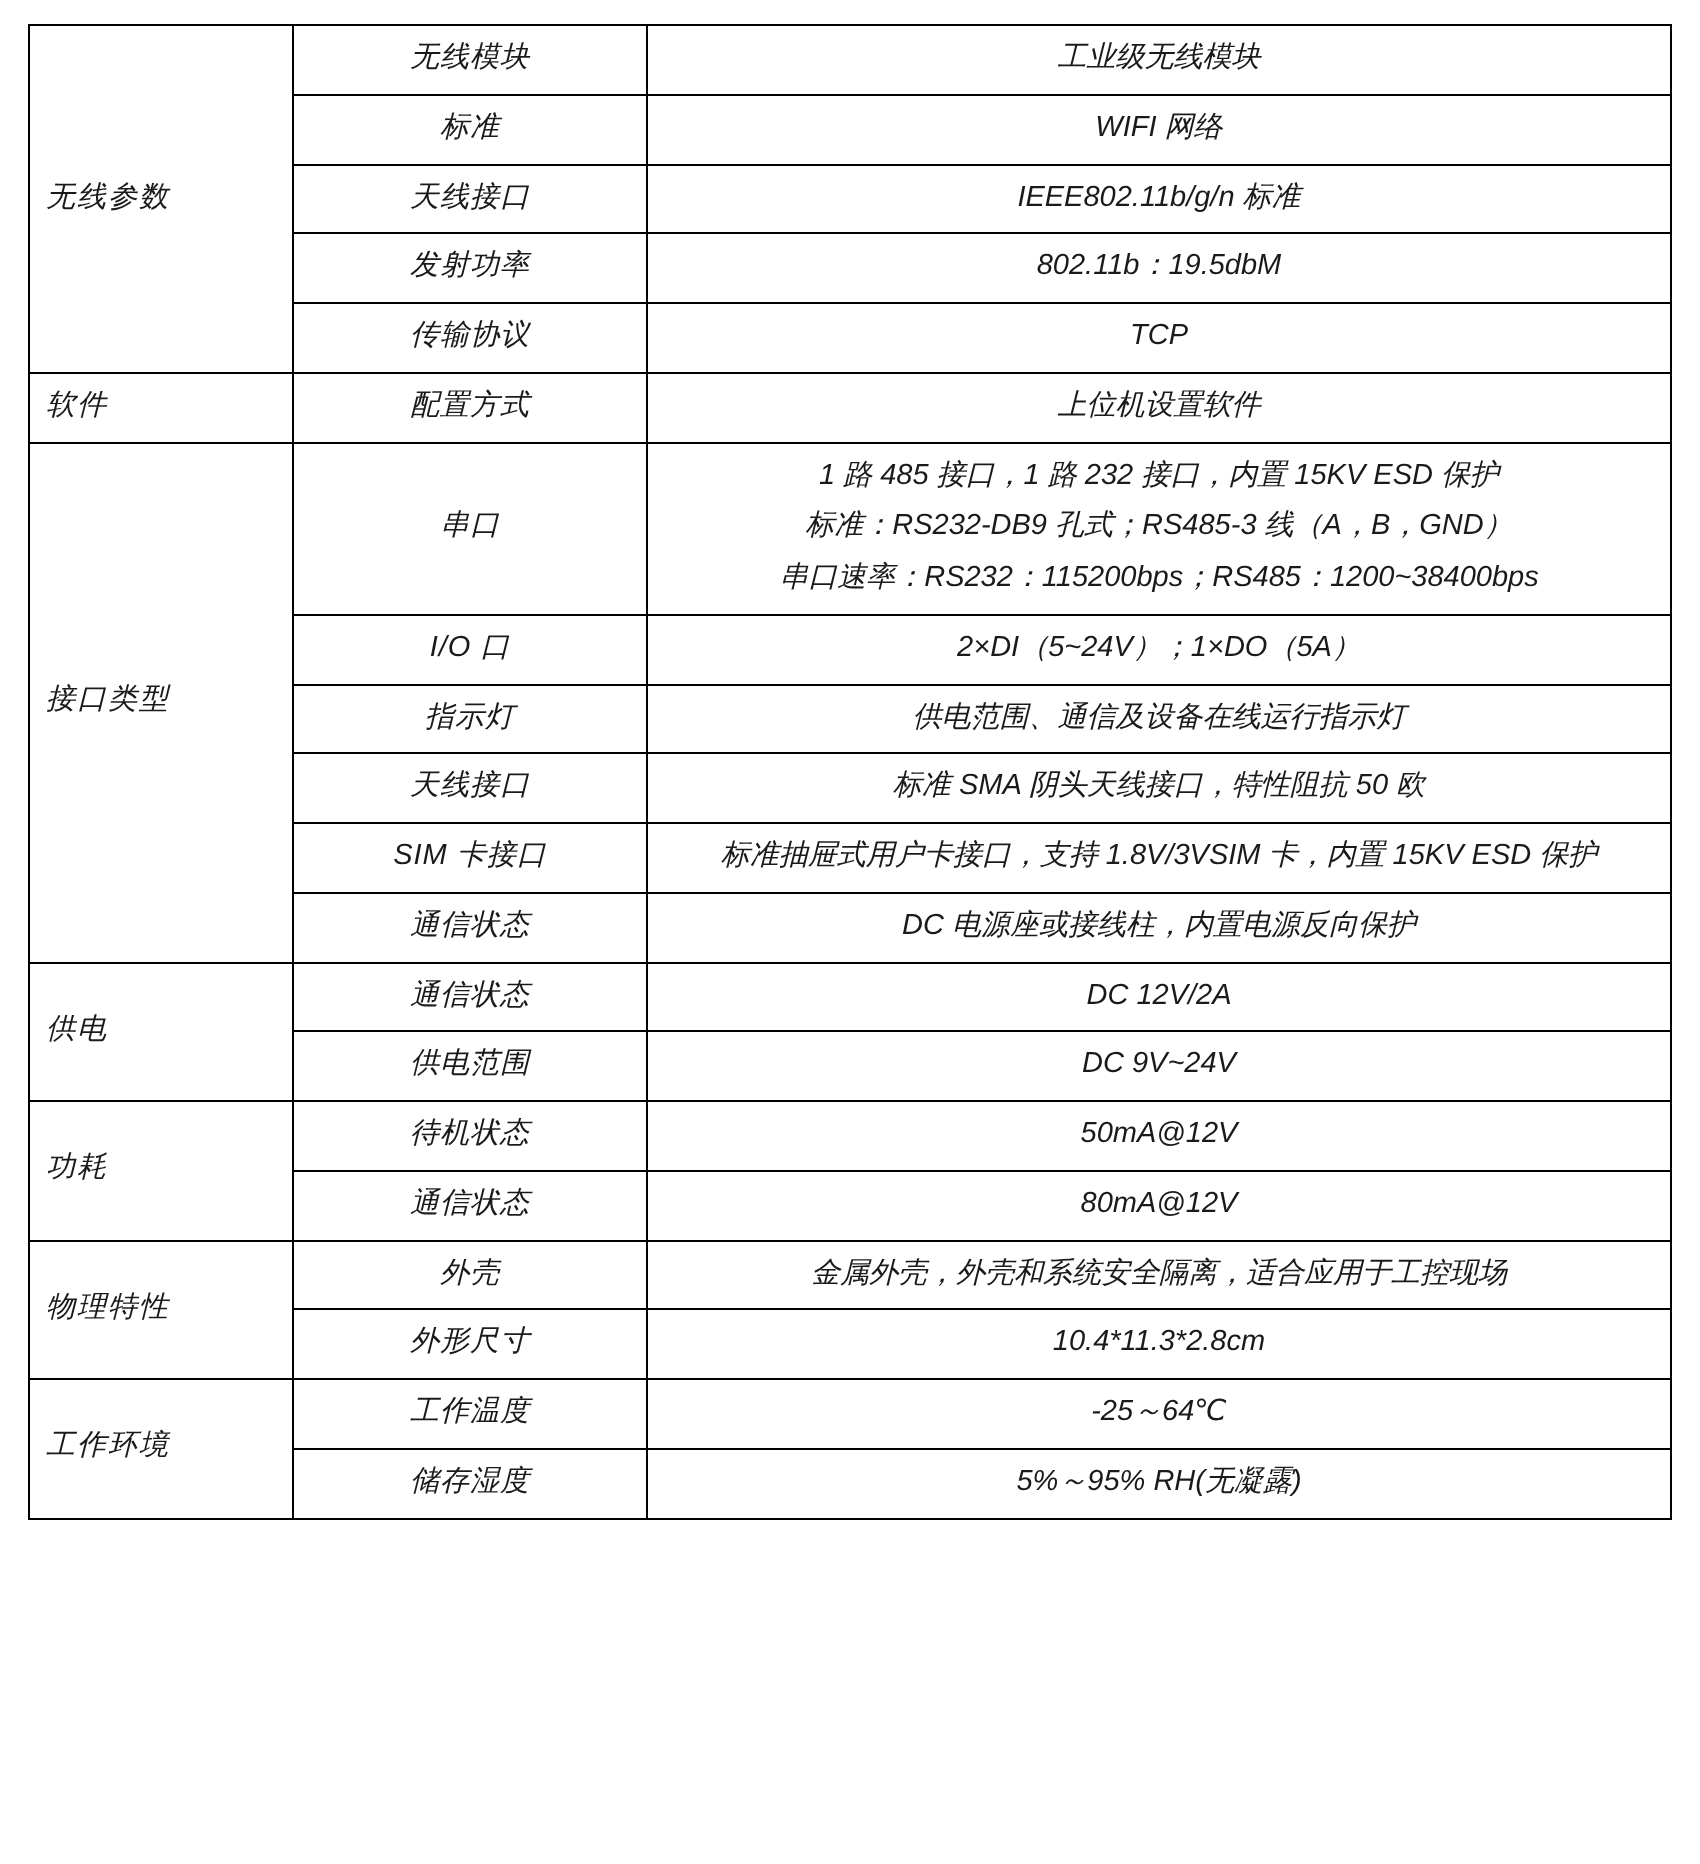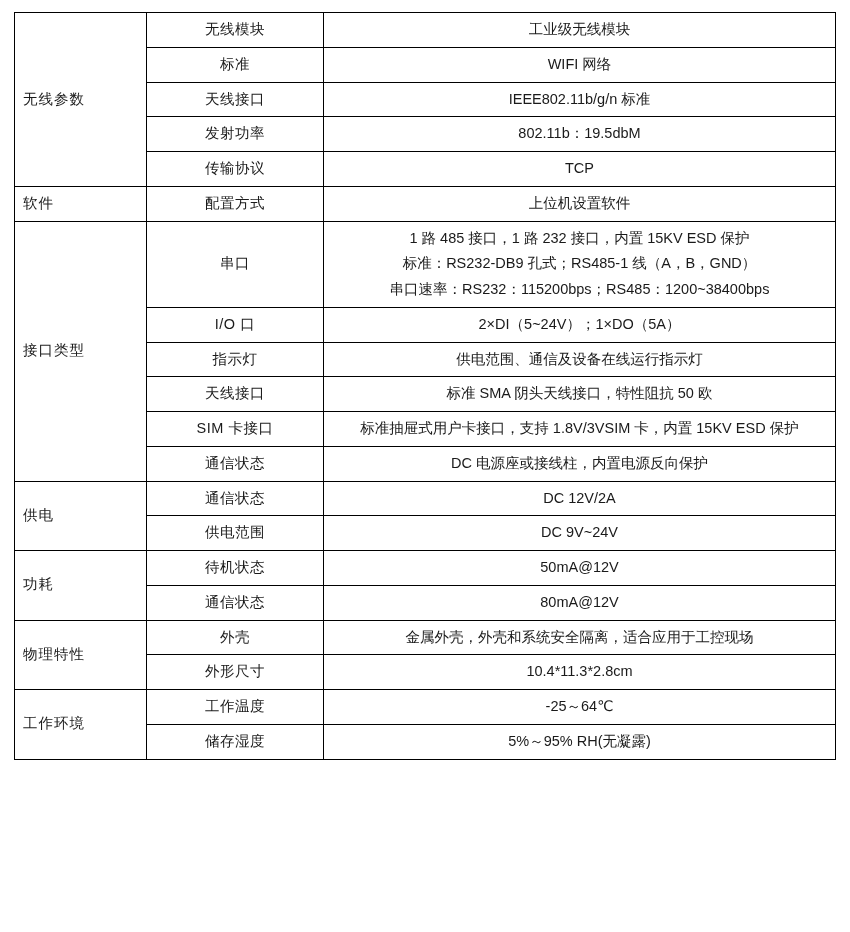--- a/index.html
+++ b/index.html
@@ -26,20 +26,21 @@
     table-layout: fixed;
     border: 1px solid #000000;
   }
   table.spec td {
     border: 1px solid #000000;
     font-size: 14.5px;
     line-height: 1.5;
     color: #1a1a1a;
     padding: 6px 8px;
     vertical-align: middle;
+    font-style: italic;
   }
   td.cat {
     width: 115px;
     text-align: left;
     letter-spacing: 1px;
   }
   td.item {
     width: 160px;
     text-align: center;
     letter-spacing: 0.5px;
@@ -104,21 +105,21 @@
           <td class="item">配置方式</td>
           <td class="val">
             <div class="line">上位机设置软件</div>
           </td>
         </tr>
         <tr class="r-tall">
           <td class="cat" rowspan="6">接口类型</td>
           <td class="item">串口</td>
           <td class="val">
             <div class="line">1 路 485 接口，1 路 232 接口，内置 15KV ESD 保护</div>
-            <div class="line">标准：RS232-DB9 孔式；RS485-1 线（A，B，GND）</div>
+            <div class="line">标准：RS232-DB9 孔式；RS485-3 线（A，B，GND）</div>
             <div class="line">串口速率：RS232：115200bps；RS485：1200~38400bps</div>
           </td>
         </tr>
         <tr>
           <td class="item-left">I/O 口</td>
           <td class="val">
             <div class="line">2×DI（5~24V）；1×DO（5A）</div>
           </td>
         </tr>
         <tr>

